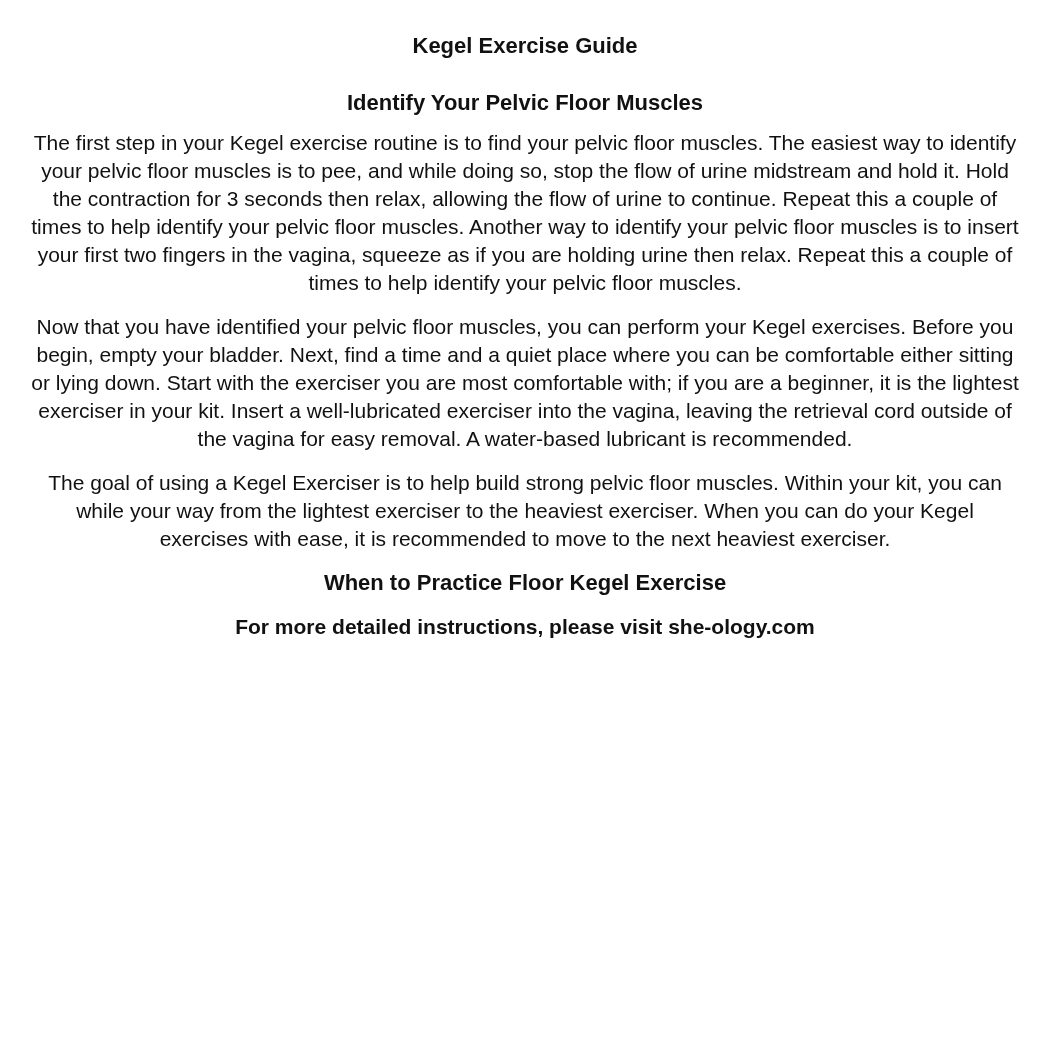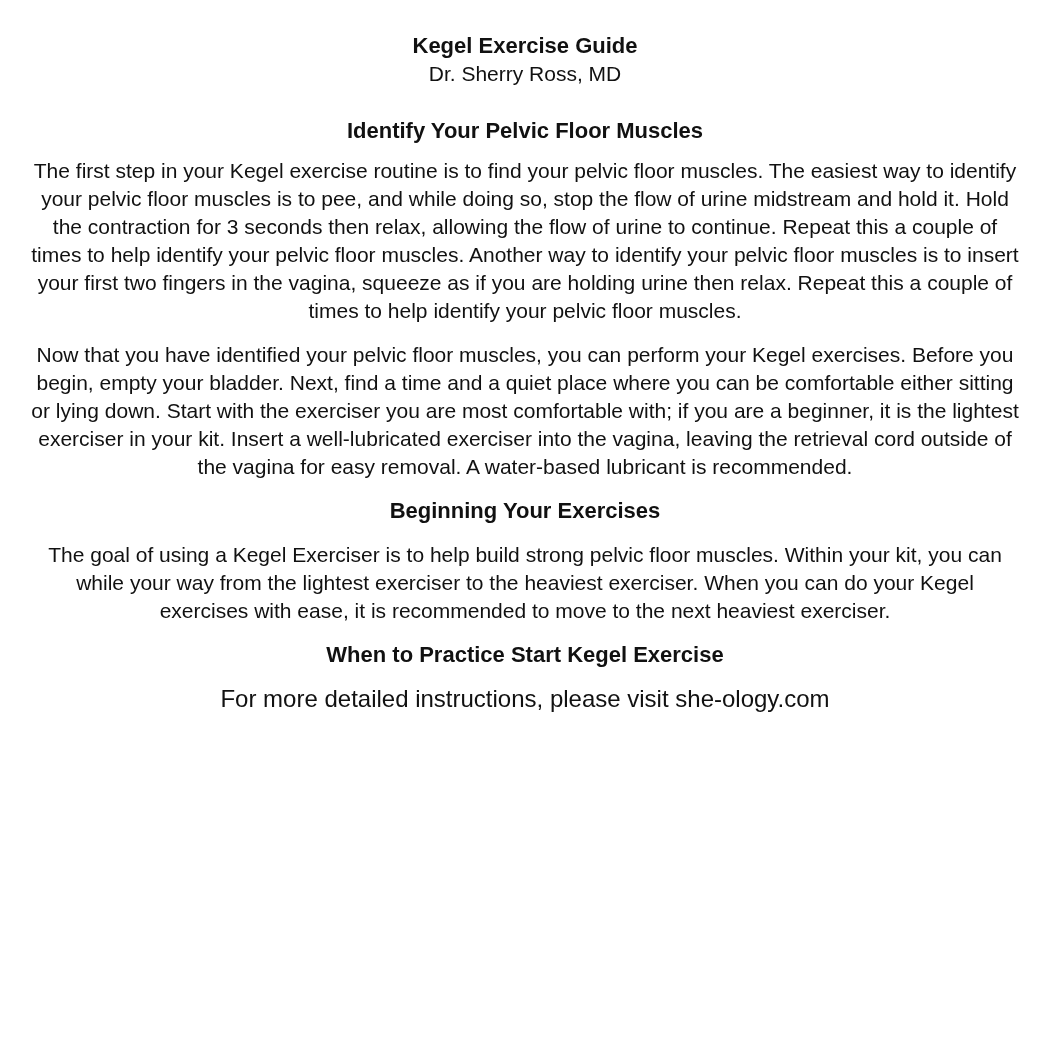--- a/index.html
+++ b/index.html
@@ -44,52 +44,50 @@
     margin: 8px;
   }
   .section-body {
     font-size: 21px;
     font-weight: 400;
     line-height: 28px;
     margin: 12px auto;
     max-width: 988px;
   }
   .doc-footer {
-    font-size: 24px;
-    font-weight: 400;
+    font-size: 21px;
+    font-weight: 700;
     line-height: 28px;
     margin: 16px 0 0 0;
   }
 </style>
 </head>
 <body>
 
 <div class="page" style="--bg: #ffffff; --fg: #111111;">
 
   <header>
     <h1 class="doc-title">Kegel Exercise Guide</h1>
-    <div class="doc-author">Dr. Sherry Ross, MD</div>
   </header>
 
   <section class="doc-section first">
     <h2 class="section-heading">Identify Your Pelvic Floor Muscles</h2>
     <p class="section-body">The first step in your Kegel exercise routine is to find your pelvic floor muscles. The easiest way to identify your pelvic floor muscles is to pee, and while doing so, stop the flow of urine midstream and hold it. Hold the contraction for 3 seconds then relax, allowing the flow of urine to continue. Repeat this a couple of times to help identify your pelvic floor muscles. Another way to identify your pelvic floor muscles is to insert your first two fingers in the vagina, squeeze as if you are holding urine then relax. Repeat this a couple of times to help identify your pelvic floor muscles.</p>
   </section>
 
   <section class="doc-section">
     <p class="section-body">Now that you have identified your pelvic floor muscles, you can perform your Kegel exercises. Before you begin, empty your bladder. Next, find a time and a quiet place where you can be comfortable either sitting or lying down. Start with the exerciser you are most comfortable with; if you are a beginner, it is the lightest exerciser in your kit. Insert a well-lubricated exerciser into the vagina, leaving the retrieval cord outside of the vagina for easy removal. A water-based lubricant is recommended.</p>
   </section>
 
   <section class="doc-section">
-    <h2 class="section-heading">Beginning Your Exercises</h2>
   </section>
 
   <section class="doc-section">
     <p class="section-body">The goal of using a Kegel Exerciser is to help build strong pelvic floor muscles. Within your kit, you can while your way from the lightest exerciser to the heaviest exerciser. When you can do your Kegel exercises with ease, it is recommended to move to the next heaviest exerciser.</p>
   </section>
 
   <section class="doc-section">
-    <h2 class="section-heading">When to Practice Start Kegel Exercise</h2>
+    <h2 class="section-heading">When to Practice Floor Kegel Exercise</h2>
   </section>
 
   <footer class="doc-footer">For more detailed instructions, please visit she-ology.com</footer>
 
 </div>
 
 </body></html>

